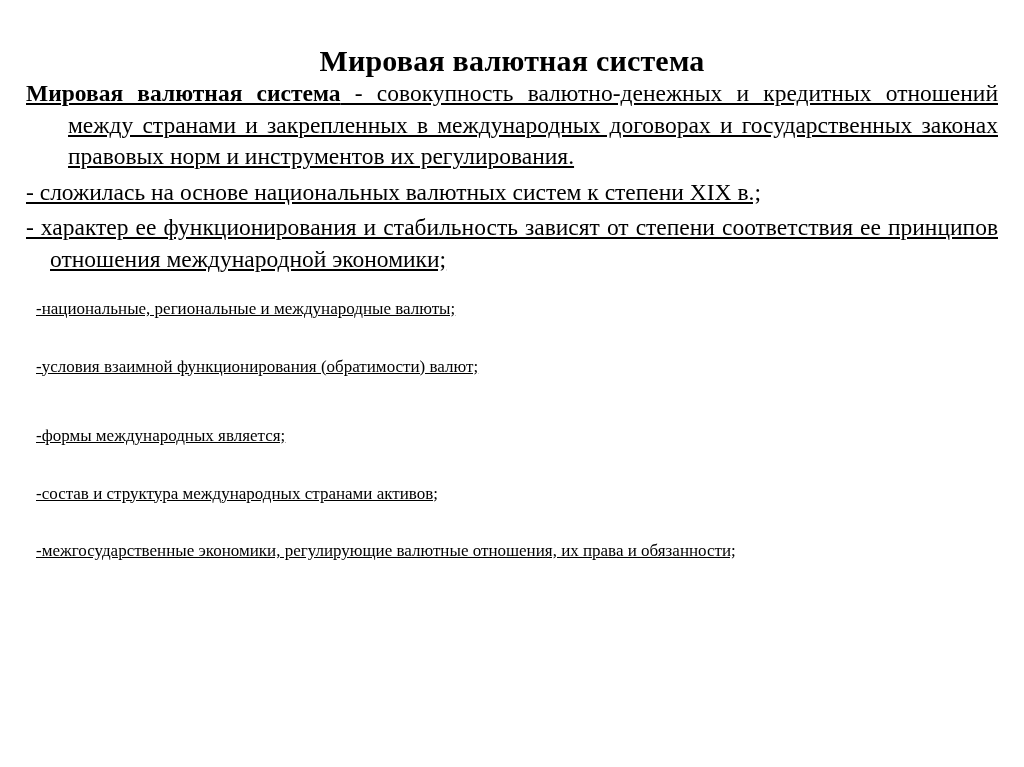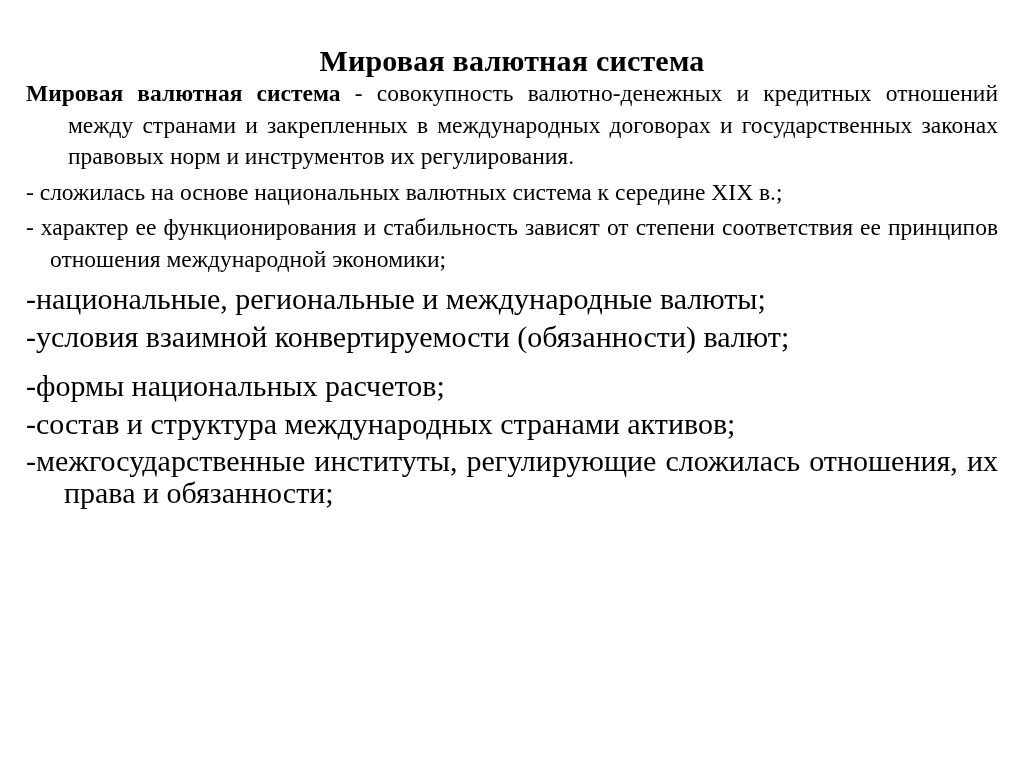--- a/index.html
+++ b/index.html
@@ -35,20 +35,21 @@
     letter-spacing: 0.2px;
     line-height: 1.1;
   }
 
   
   .body-block {
     position: absolute;
     left: 26px;
     top: 78px;
     width: 972px;
+    text-decoration: underline;
   }
 
   .para {
     font-size: 23.5px;
     line-height: 31.5px;
     text-align: justify;
     text-justify: inter-word;
     margin: 0;
     padding-left: 42px;
     text-indent: -42px;
@@ -75,25 +76,25 @@
     margin: 0;
     padding-left: 24px;
     text-indent: -24px;
   }
   .bullet-a.tight {
     text-align: left;
   }
 
   
   .bullet-b {
-    font-size: 30px;
+    font-size: 17px;
     line-height: 31.5px;
     text-align: justify;
     text-justify: inter-word;
-    margin: 0;
+    margin: 10px;
     padding-left: 38px;
     text-indent: -38px;
   }
   .bullet-b.tight {
     text-align: left;
   }
 
   .gap-sm { height: 4px; }
   .gap-md { height: 6px; }
 </style>
@@ -104,50 +105,50 @@
 
   <h1 class="slide-title">Мировая валютная система</h1>
 
   <div class="body-block">
 
     <p class="para"><span class="lead">Мировая валютная система</span><span> - совокупность валютно-денежных и кредитных отношений между странами и закрепленных в международных договорах и государственных законах правовых норм и инструментов их регулирования.</span></p>
 
     <div class="gap-sm"></div>
 
 
-    <p class="bullet-a tight">- сложилась на основе национальных валютных система к середине XIX в.;</p>
+    <p class="bullet-a tight">- сложилась на основе национальных валютных систем к степени XIX в.;</p>
 
     <div class="gap-sm"></div>
 
     <p class="bullet-a">- характер ее функционирования и стабильность зависят от степени соответствия ее принципов отношения международной экономики;</p>
 
     <div class="gap-sm"></div>
 
 
     <div class="gap-sm"></div>
 
 
     <p class="bullet-b tight">-национальные, региональные и международные валюты;</p>
 
     <div class="gap-md"></div>
 
-    <p class="bullet-b tight">-условия взаимной конвертируемости (обязанности) валют;</p>
+    <p class="bullet-b tight">-условия взаимной функционирования (обратимости) валют;</p>
 
     <div class="gap-md"></div>
 
 
     <div class="gap-md"></div>
 
 
     <div class="gap-md"></div>
 
-    <p class="bullet-b tight">-формы национальных расчетов;</p>
+    <p class="bullet-b tight">-формы международных является;</p>
 
     <div class="gap-md"></div>
 
     <p class="bullet-b tight">-состав и структура международных странами активов;</p>
 
     <div class="gap-md"></div>
 
-    <p class="bullet-b">-межгосударственные институты, регулирующие сложилась отношения, их права и обязанности;</p>
+    <p class="bullet-b">-межгосударственные экономики, регулирующие валютные отношения, их права и обязанности;</p>
 
   </div>
 </div>
 
 </body></html>

